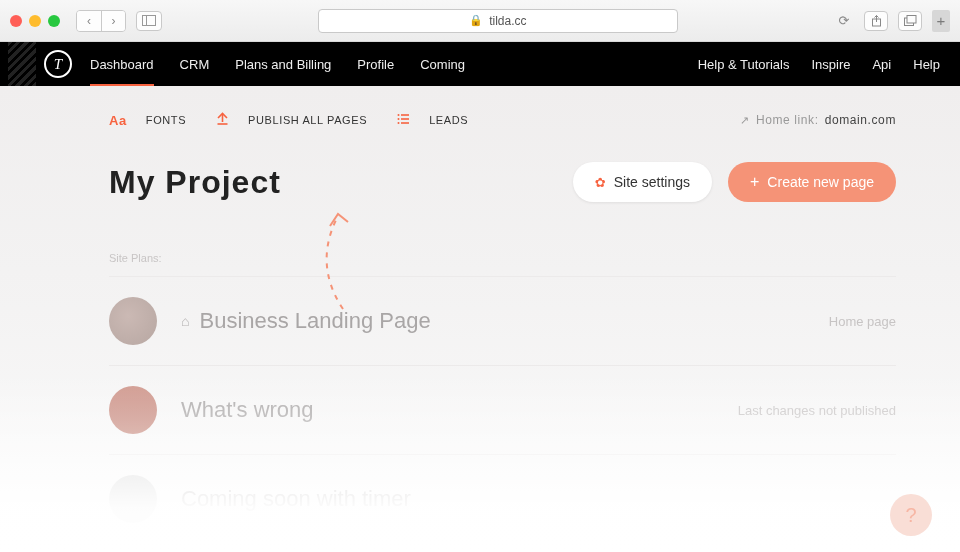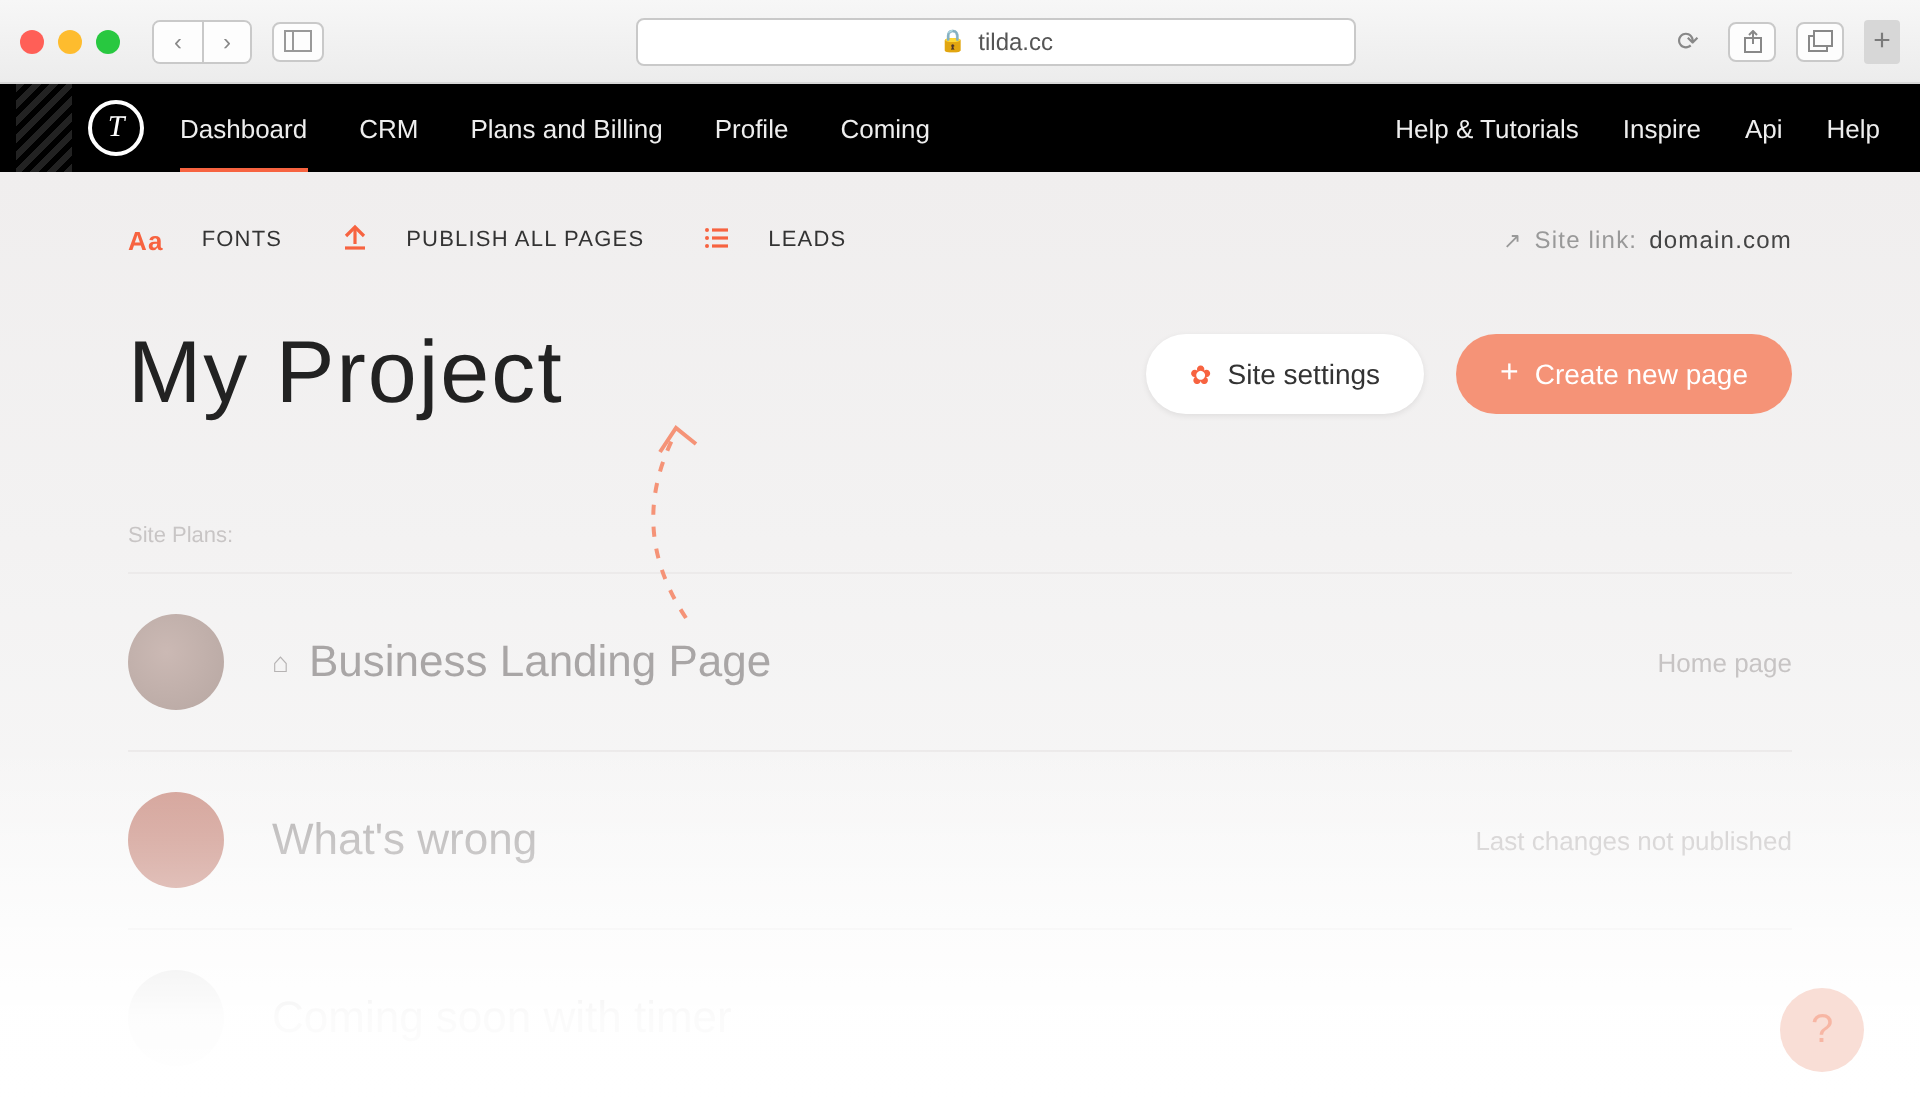--- a/index.html
+++ b/index.html
@@ -49,32 +49,32 @@
     background: repeating-linear-gradient(135deg,#222 0 3px,#000 3px 6px);
   }
   .logo { width:28px; height:28px; border:2px solid #fff; border-radius:50%; margin:0 18px 0 8px; display:flex; align-items:center; justify-content:center; color:#fff; font-size:15px; font-style:italic; font-family:Georgia,serif;}
   .nav-left { display:flex; gap:26px; align-items:center;}
   .nav-item { color:#eee; cursor:pointer; padding:14px 0;}
   .nav-item.active { position:relative;}
   .nav-item.active::after { content:""; position:absolute; left:0; right:0; bottom:-1px; height:3px; background:#f76340;}
   .nav-right { margin-left:auto; display:flex; gap:22px;}
 
   
-  .content { background:linear-gradient(#f0eeee,#f3f2f2 40%,#fafafa); height:466px; position:relative; }
+  .content { background:linear-gradient(#f0eeee,#f3f2f2 40%,#fafafa); height:466px; position:relative;padding-left:45px; }
   .toolbar { display:flex; align-items:center; gap:30px; padding:26px 64px 0; font-size:11px; letter-spacing:0.6px; color:#333;}
   .tool { display:flex; align-items:center; gap:7px; cursor:pointer;}
   .tool .ic { color:#f76340; font-size:13px; font-weight:600;}
   .tool .txt { text-transform:uppercase; color:#333;margin-left:12px;}
   .sitelink { margin-left:auto; color:#999; font-size:12px; display:flex; align-items:center; gap:6px;}
   .sitelink .dom { color:#444;}
   .sitelink .ex { font-size:11px;}
 
   
   .title-row { display:flex; align-items:center; padding:34px 64px 30px;}
-  .proj-title { font-size:44px; font-weight:400; letter-spacing:1px; color:#222;}
+  .proj-title { font-size:32px; font-weight:700; letter-spacing:1px; color:#222;}
   .title-actions { margin-left:auto; display:flex; gap:16px; align-items:center;}
   .btn { height:40px; border-radius:20px; padding:0 22px; display:flex; align-items:center; gap:8px; font-size:14px; cursor:pointer; border:none;}
   .btn-white { background:#fff; color:#333; box-shadow:0 1px 3px rgba(0,0,0,0.08);}
   .btn-white .ic { color:#f76340; font-size:13px;}
   .btn-orange { background:#f59377; color:#fff;}
   .btn-orange .plus { font-size:16px; line-height:1;}
 
   
   .pages-wrap { position:relative; padding:0 64px; }
   .pages-label { font-size:11px; color:#c8c5c5; margin:20px 0 12px;}
@@ -184,21 +184,21 @@
             <line x1="4" y1="10" x2="12" y2="10" stroke="#f76340" stroke-width="1.6"></line>
             <circle cx="1.5" cy="2" r="1" fill="#f76340"></circle>
             <circle cx="1.5" cy="6" r="1" fill="#f76340"></circle>
             <circle cx="1.5" cy="10" r="1" fill="#f76340"></circle>
           </svg>
       </span>
       <span class="txt">LEADS</span>
     </div>
     <div class="sitelink">
       <span class="ex">↗</span>
-      <span>Site link:</span>
+      <span>Home link:</span>
       <span class="dom">domain.com</span>
     </div>
   </div>
 
   <div class="title-row">
     <div class="proj-title">My Project</div>
     <div class="title-actions">
       <button class="btn btn-white">
         <span class="ic">✿</span>
         <span>Site settings</span>

